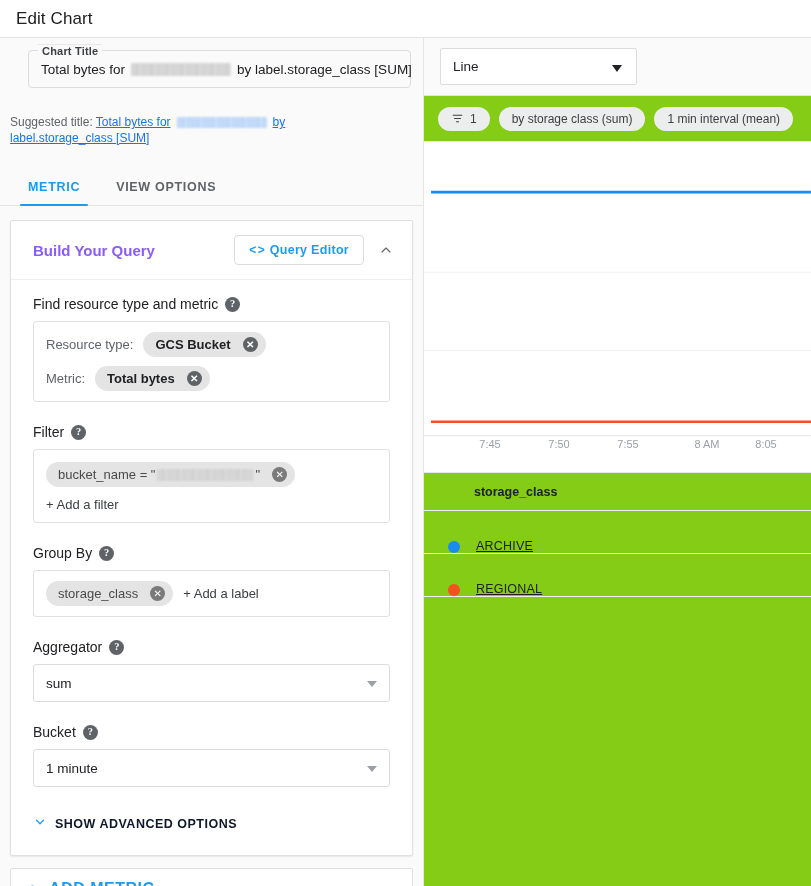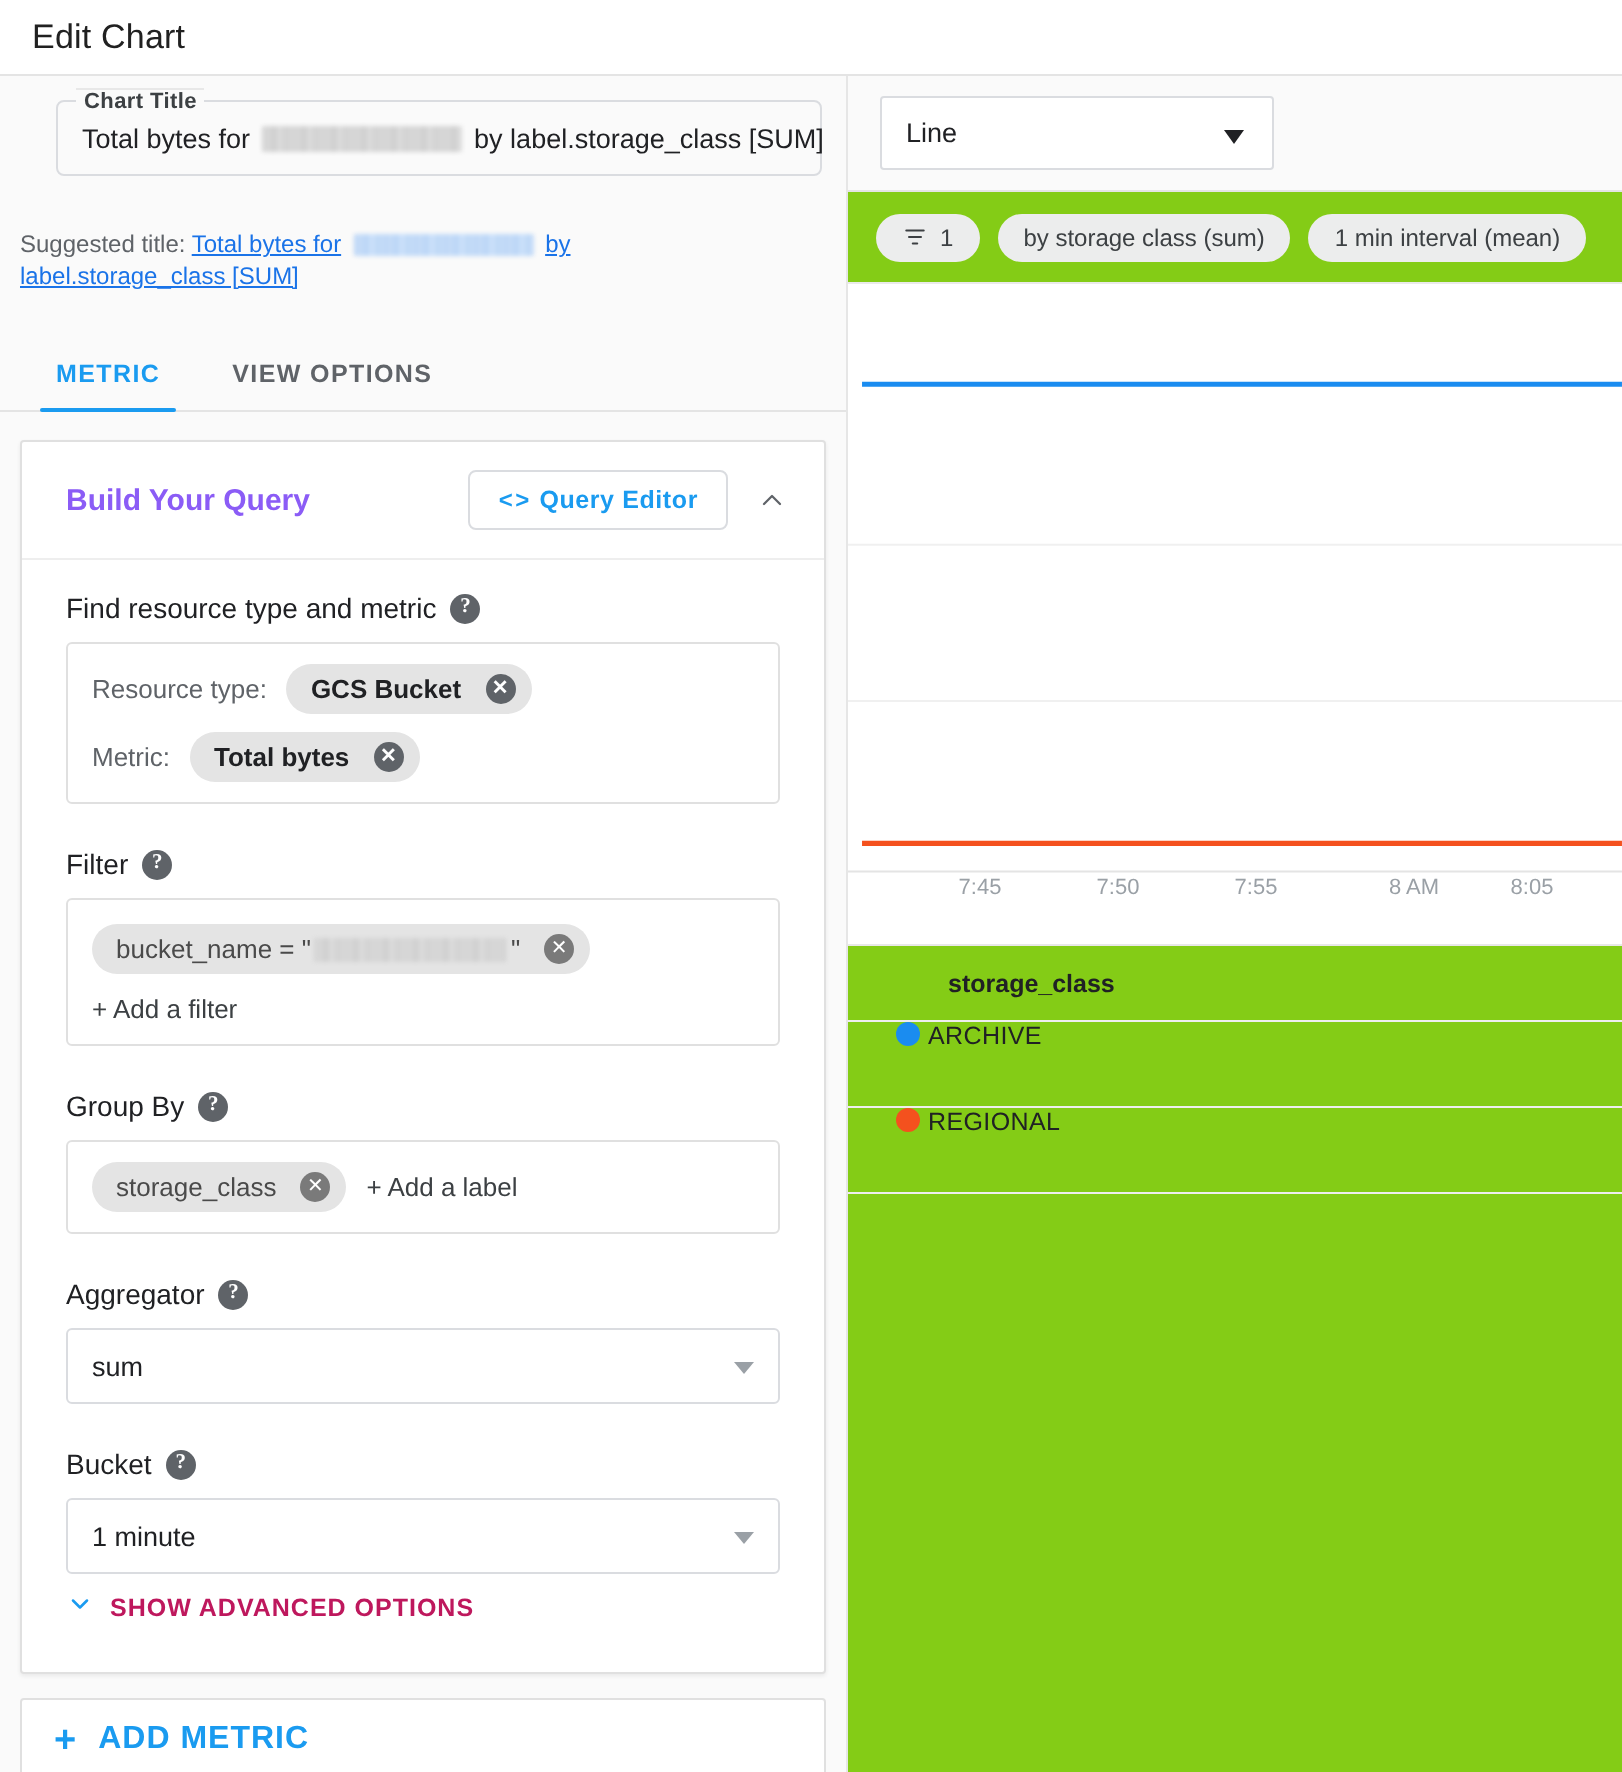--- a/index.html
+++ b/index.html
@@ -175,23 +175,23 @@
     cursor: pointer;
   }
   .select .caret {
     position: absolute; right: 12px; top: 50%;
     width: 0; height: 0; margin-top: -2px;
     border-left: 5px solid transparent; border-right: 5px solid transparent;
     border-top: 6px solid #9aa0a6;
   }
 
   .adv {
-    margin-top: 8px;
+    margin-top: 28px;
     display: inline-flex; align-items: center; gap: 8px;
-    color: #be185d; font-size: 12.5px; font-weight: bold; letter-spacing: .5px;
+    color: #0f172a; font-size: 12.5px; font-weight: bold; letter-spacing: .5px;
     cursor: pointer;
   }
   .adv .dn { font-size: 12px; }
 
   .addmetric {
     margin: 12px 10px 0 10px;
     background: #fff; border: 1px solid #e0e0e0; border-radius: 2px;
     height: 42px; display: flex; align-items: center; gap: 11px;
     padding: 0 16px; cursor: pointer;
   }
@@ -245,23 +245,23 @@
     transform: translateX(-50%); white-space: nowrap;
   }
 
   .legend { border-top: 1px solid #e8e8e8; }
   .legend-head {
     height: 38px; display: flex; align-items: center;
     padding-left: 50px; font-size: 12.5px; font-weight: bold; color: #202124;
     border-bottom: 1px solid #eeeeee;
   }
   .legend-row {
-    height: 43px; display: flex; align-items: flex-start;
-    padding-left: 24px; gap: 4px;
-    border-bottom: 1px solid #eeeeee; cursor: pointer;
+    height: 43px; display: flex; align-items: flex-end;
+    padding-left: 24px; gap: 16px;
+    border-bottom: 1px solid #eeeeee; cursor: pointer; text-decoration: underline;
   }
   .dot { width: 12px; height: 12px; border-radius: 50%; flex: 0 0 12px; }
   .legend-row .name { font-size: 12.5px; color: #202124; letter-spacing: .2px; }
 </style>
 </head>
 <body>
 
 <div id="app">
 
   <div class="titlebar">

